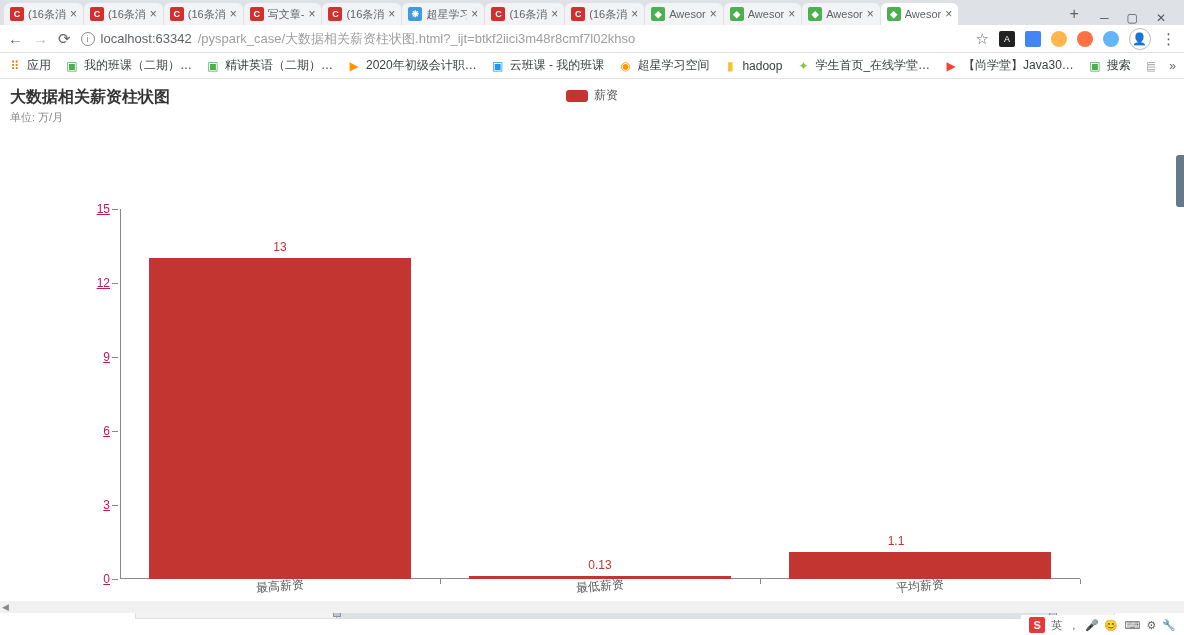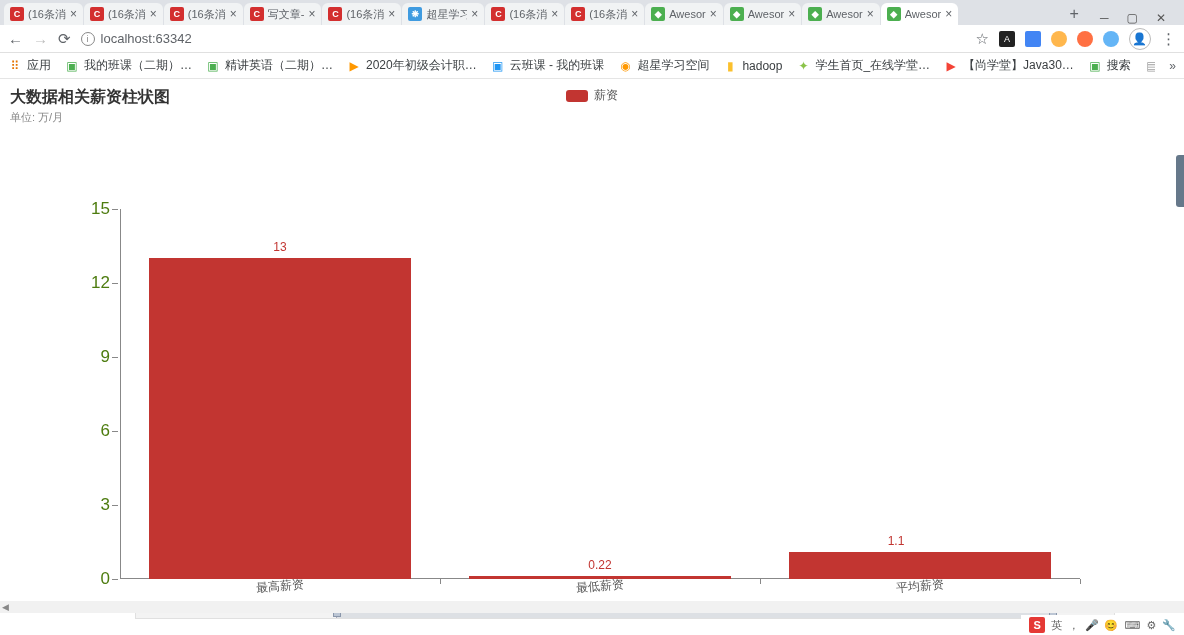--- a/index.html
+++ b/index.html
@@ -33,21 +33,21 @@
 .chart-title { font-size: 16px; font-weight: bold; color: #333; }
 .chart-sub { font-size: 11px; color: #888; margin-top: 2px; }
 
 .legend { position: absolute; top: 8px; left: 50%; transform: translateX(-50%); display: flex; align-items: center; gap: 6px; font-size: 12px; color: #555; }
 .legend .swatch { width: 22px; height: 12px; background: #c23531; border-radius: 3px; }
 
 .chart-box { position: absolute; left: 120px; top: 130px; width: 960px; height: 370px; }
 .y-axis-line { position: absolute; left: 0; top: 0; bottom: 0; width: 1px; background: #888; }
 .x-axis-line { position: absolute; left: 0; right: 0; bottom: 0; height: 1px; background: #888; }
 .y-tick { position: absolute; left: -8px; width: 6px; height: 1px; background: #888; }
-.y-label { position: absolute; left: -30px; transform: translateY(-50%); font-size: 17px; color: #4d7c0f; text-align: right; width: 20px; }
+.y-label { position: absolute; left: -30px; transform: translateY(-50%); font-size: 12px; color: #be185d; text-align: right; width: 20px; text-decoration: underline; }
 .bar { position: absolute; background: #c23531; bottom: 0; }
 .bar-label { position: absolute; transform: translate(-50%, -100%); font-size: 12px; color: #c23531; }
 .x-cat { position: absolute; bottom: -16px; transform: translateX(-50%) rotate(-5deg); font-size: 12px; color: #555; white-space: nowrap; }
 .x-tick { position:absolute; bottom:-5px; width:1px; height:5px; background:#888; }
 
 .datazoom { position: absolute; left: 135px; top: 522px; width: 980px; height: 18px; background: #f3f3f3; border: 1px solid #e0e0e0; }
 .dz-sel { position:absolute; top:0; bottom:0; left:200px; right:60px; background: rgba(180,190,200,.35); border-left:1px solid #aab;border-right:1px solid #aab; }
 .dz-handle { position:absolute; top:50%; width:8px;height:14px;background:#bcc6d4;border:1px solid #8a97ab; transform:translate(-50%,-50%); }
 
 .sidebar-handle { position:absolute; right:0; top:155px; width:8px; height:52px; background:#66788a; border-radius:3px 0 0 3px; }
@@ -133,20 +133,21 @@
   </div>
 </div>
 
 <div class="addr-bar">
   <span class="nav-btn">←</span>
   <span class="nav-btn disabled">→</span>
   <span class="nav-btn">⟳</span>
   <div class="url-box">
     <span class="info-icon">i</span>
     <span>localhost:63342</span>
+      <span style="color:#9e9e9e;">/pyspark_case/大数据相关薪资柱状图.html?_ijt=btkf2iici3m48r8cmf7l02khso</span>
   </div>
   <div class="addr-right">
     <span style="font-size:15px;">☆</span>
     <span class="ext-icon" style="background:#222;color:#fff;display:flex;align-items:center;justify-content:center;font-size:9px;">A</span>
     <span class="ext-icon" style="background:#4285f4;"></span>
     <span class="ext-icon" style="background:#ffb74d;border-radius:50%;"></span>
     <span class="ext-icon" style="background:#ff7043;border-radius:50%;"></span>
     <span class="ext-icon" style="background:#64b5f6;border-radius:50%;"></span>
     <span class="avatar">👤</span>
     <span style="font-size:15px;">⋮</span>
@@ -226,21 +227,21 @@
       <div class="y-tick" style="top: 74px;"></div>
       <div class="y-label" style="top: 74px;">12</div>
       <div class="y-tick" style="top: 0px;"></div>
       <div class="y-label" style="top: 0px;">15</div>
       <div class="x-tick" style="left: 320px;"></div>
       <div class="bar" style="left: 28.8px; width: 262.4px; height: 320.667px;"></div>
       <div class="bar-label" style="left: 160px; bottom: 324.667px; top: auto; transform: translateX(-50%);">13</div>
       <div class="x-cat" style="left: 160px;">最高薪资</div>
       <div class="x-tick" style="left: 640px;"></div>
       <div class="bar" style="left: 348.8px; width: 262.4px; height: 3.20667px;"></div>
-      <div class="bar-label" style="left: 480px; bottom: 7.20667px; top: auto; transform: translateX(-50%);">0.22</div>
+      <div class="bar-label" style="left: 480px; bottom: 7.20667px; top: auto; transform: translateX(-50%);">0.13</div>
       <div class="x-cat" style="left: 480px;">最低薪资</div>
       <div class="x-tick" style="left: 960px;"></div>
       <div class="bar" style="left: 668.8px; width: 262.4px; height: 27.1333px;"></div>
       <div class="bar-label" style="left: 776px; bottom: 31.1333px; top: auto; transform: translateX(-50%);">1.1</div>
       <div class="x-cat" style="left: 800px;">平均薪资</div>
     </div>
 
   <div class="datazoom">
     <div class="dz-sel">
       <div class="dz-handle" style="left:0;"></div>

